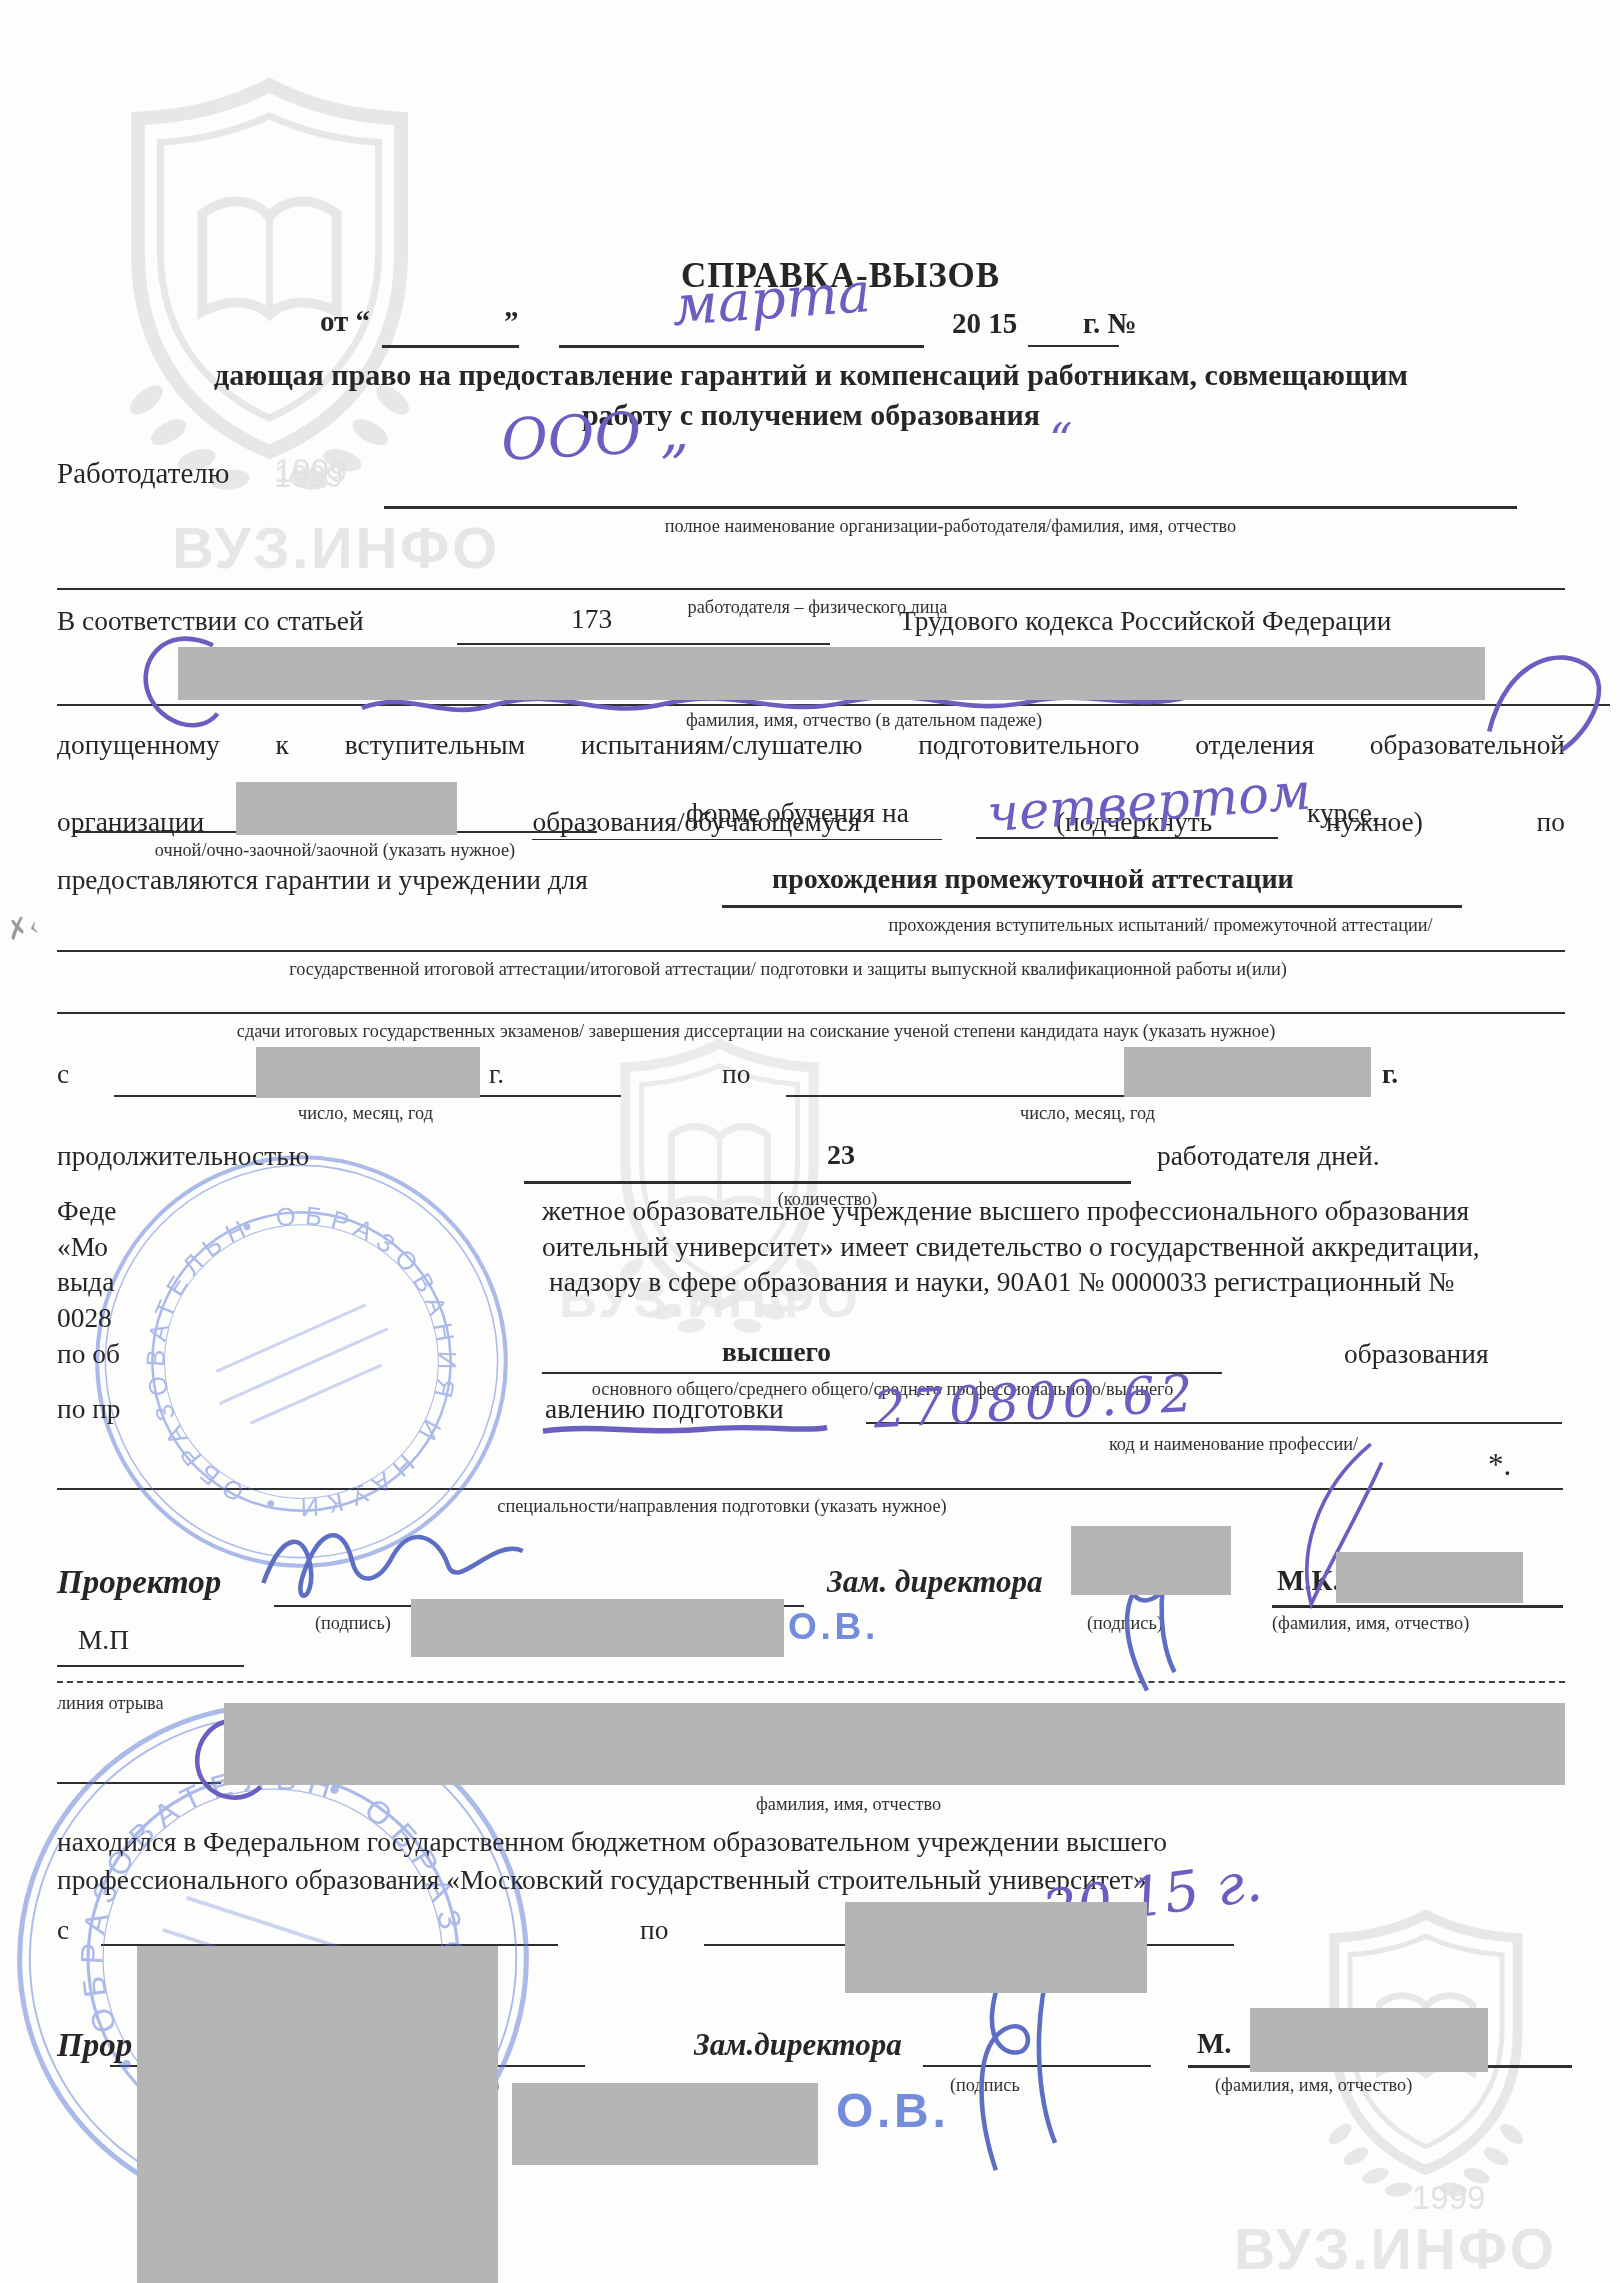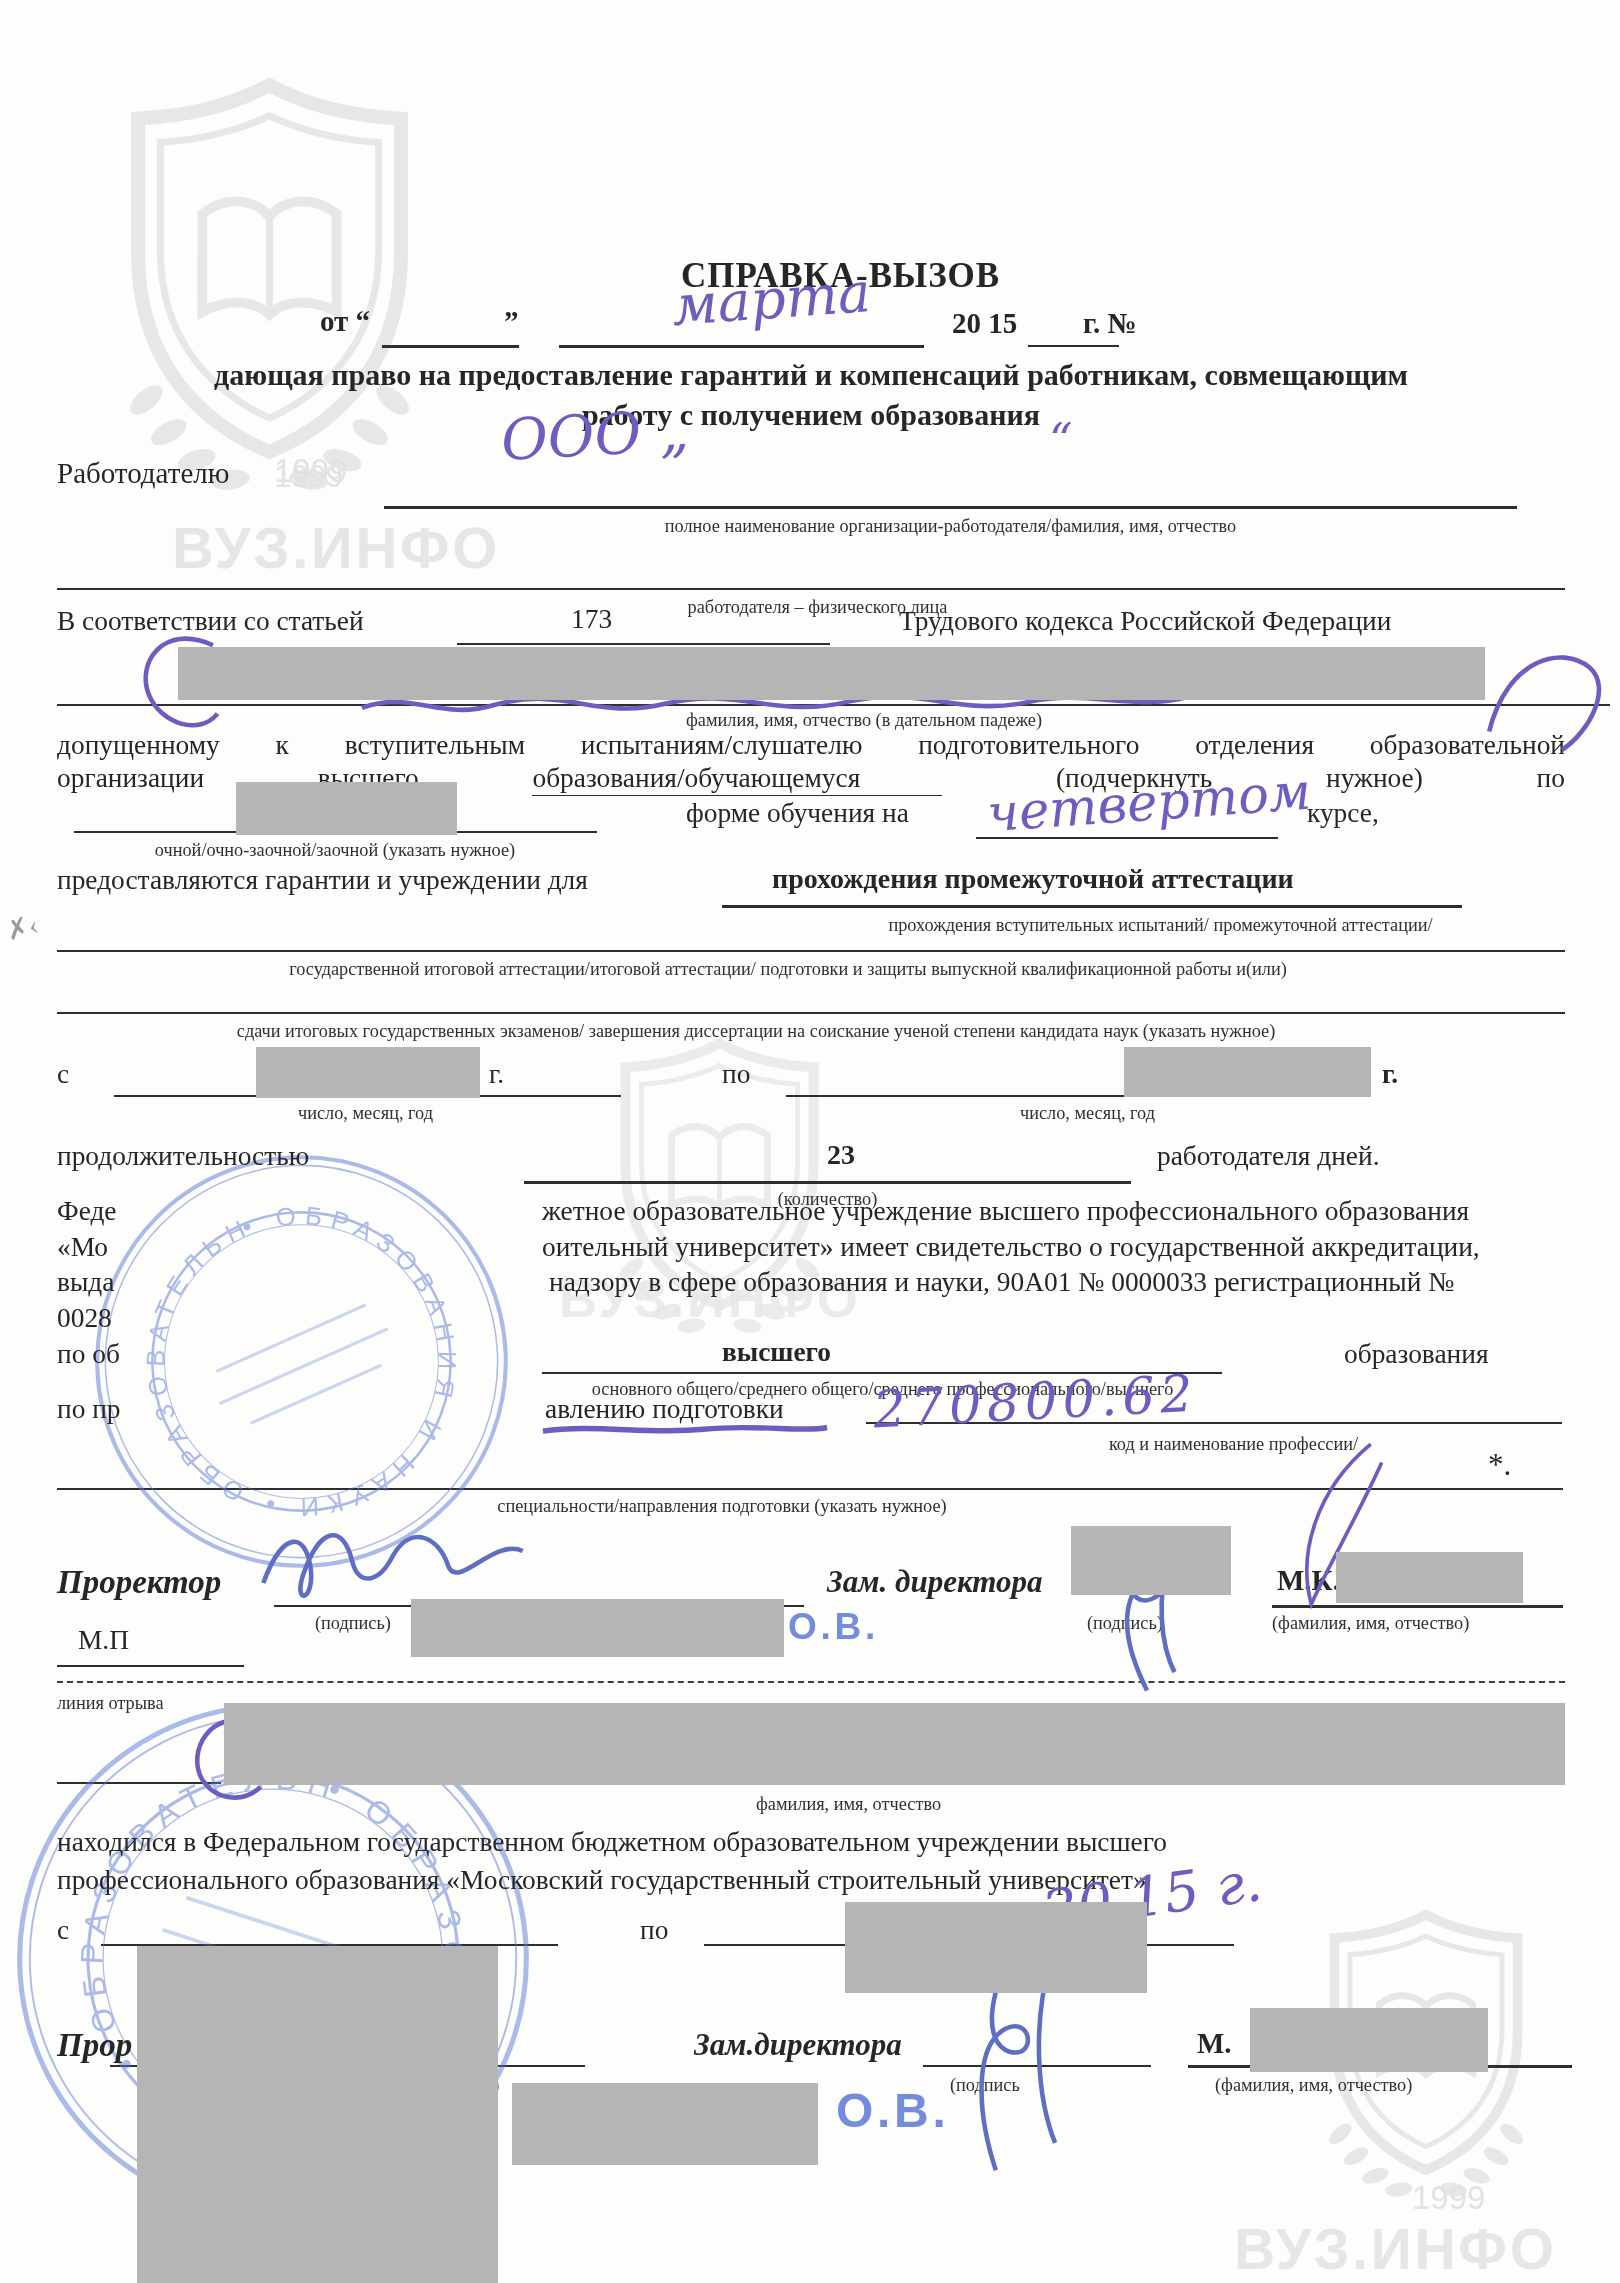--- a/index.html
+++ b/index.html
@@ -30,21 +30,21 @@
   }
   .redact{position:absolute;background:#b5b5b5;z-index:40;}
   .wmtext{color:#e6e6e6;font-family:"Liberation Sans",sans-serif;font-weight:bold;letter-spacing:2.7px;z-index:0;}
   .wmyear{color:#e2e2e2;font-family:"Liberation Sans",sans-serif;z-index:0;}
   .stamp{position:absolute;z-index:5;color:#5b79d6;opacity:.5;}
   .stampinit{
     position:absolute;z-index:31;color:#5b79d6;opacity:.85;
     font-family:"Liberation Sans",sans-serif;font-weight:bold;letter-spacing:3.7px;
   }
   .sig{position:absolute;z-index:30;}
-  .flexrow{display:flex;justify-content:space-between;align-items:baseline;}
+  .flexrow{display:flex;justify-content:space-between;align-items:baseline;margin-top:44px;}
   .ulspan{border-bottom:1.8px solid #2c2c2c;}
   .dashed{position:absolute;border-top:2.7px dashed #3e3e3e;z-index:2;}
   .content{position:absolute;z-index:10;}
   .scrib{position:absolute;color:#9a9a9a;z-index:1;font-size:27.4px;}
 </style>
 </head>
 <body>
 
 <div class="page">
 

